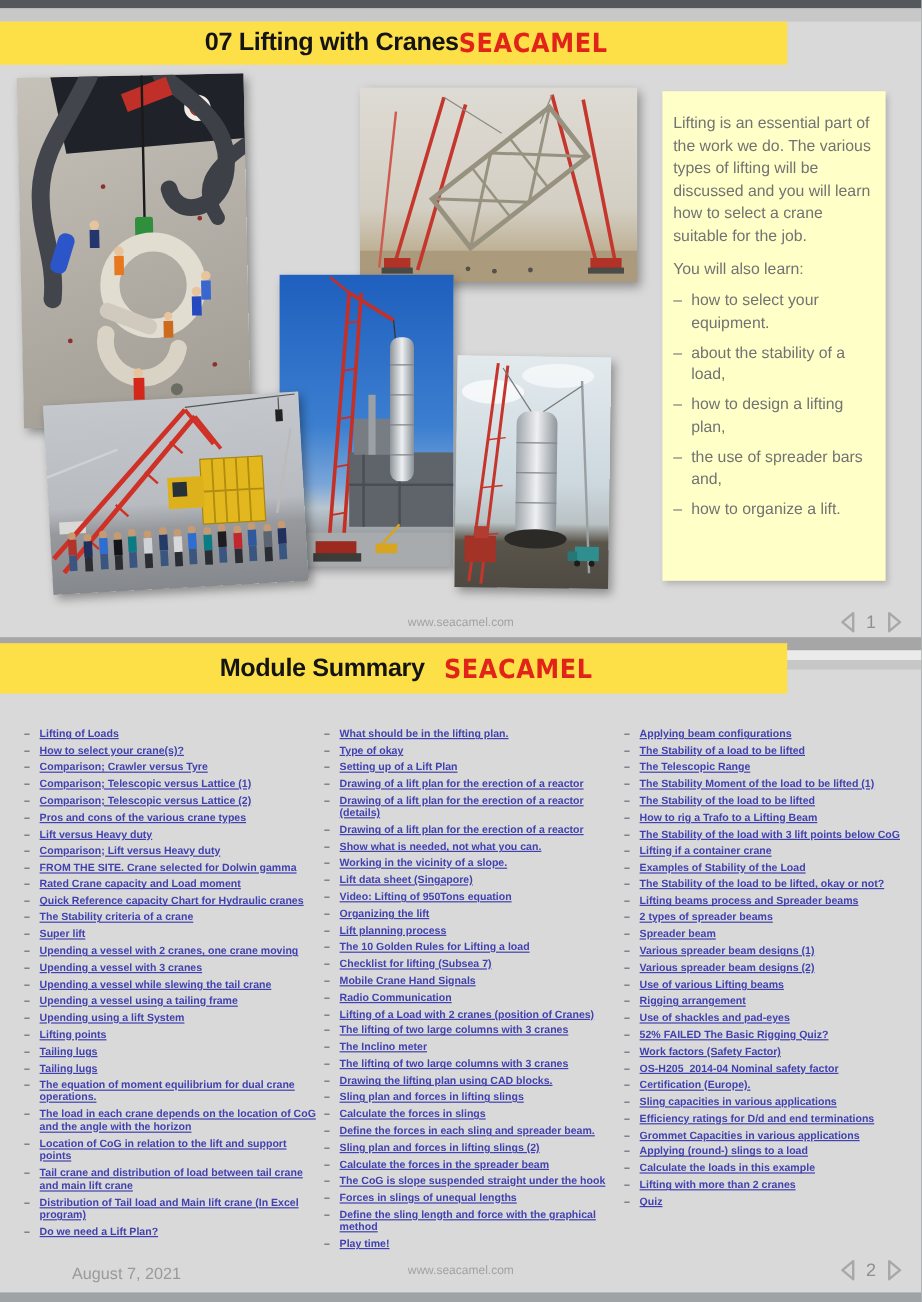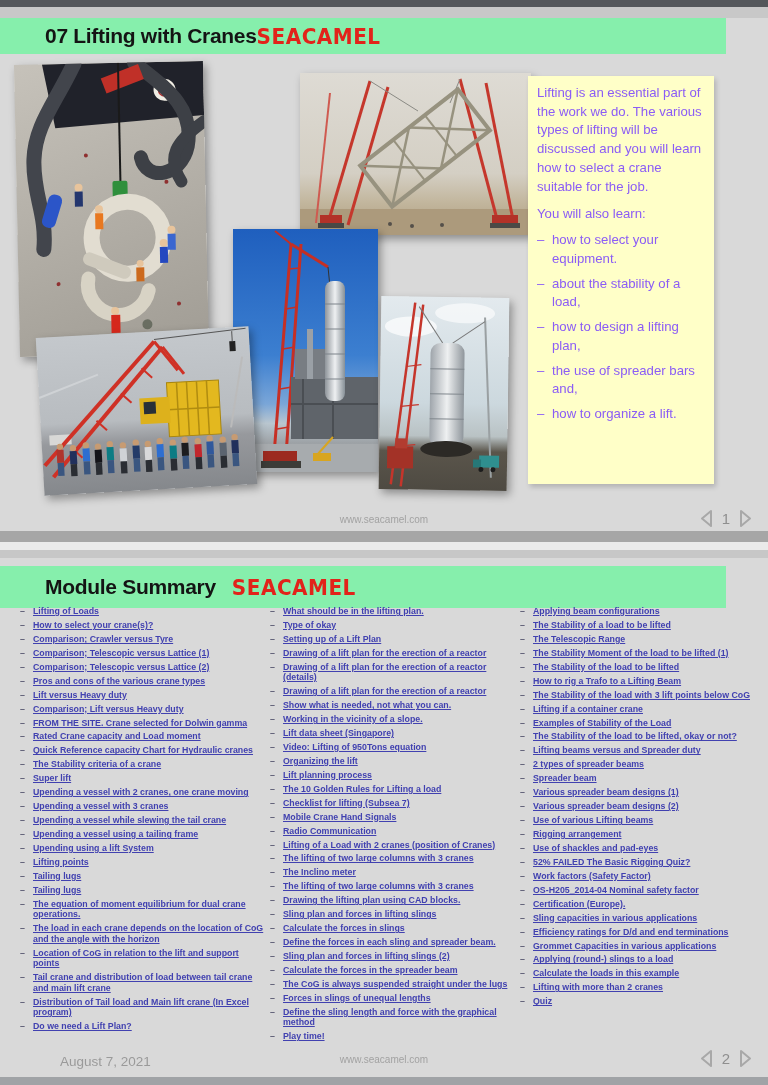--- a/index.html
+++ b/index.html
@@ -6,35 +6,35 @@
   .stage{position:relative;width:768px;height:1085px;background:#d9d9d9;overflow:hidden;margin:0 auto;}
   .strip{position:absolute;left:0;width:768px;}
   .top-dark{top:0;height:7px;background:#54575b;}
   .pre-band{top:7px;height:11px;background:#c8c8c8;}
   .gap-band{top:531px;height:11px;background:#a6a6a6;}
   .s2-light{top:542px;height:8px;background:#eaeaea;}
   .s2-gray{top:550px;height:8px;background:#c7c7c7;}
   .bottom-dark{top:1077px;height:8px;background:#a0a3a6;}
 
   .slide{position:absolute;inset:0;}
-  .hdr{position:absolute;left:0;width:726px;background:#86efac;display:flex;align-items:center;justify-content:flex-start;box-sizing:border-box;padding:0 24px 0 45px;}
+  .hdr{position:absolute;left:0;width:656px;background:#fde047;display:flex;align-items:center;justify-content:center;box-sizing:border-box;padding:0 24px 0 45px;}
   .hdr1{top:18px;height:36px;}
-  .hdr2{top:566px;height:42px;gap:16px;}
+  .hdr2{top:536px;height:42px;gap:16px;}
   .slide-title{font-size:21px;font-weight:bold;color:#141414;letter-spacing:-0.3px;}
   .logo{color:#e2231a;font-weight:bold;font-size:20px;letter-spacing:0.5px;font-family:"DejaVu Sans",sans-serif;transform:scaleY(1.1);}
 
   .photo{position:absolute;overflow:hidden;box-shadow:3px 4px 8px rgba(0,0,0,0.35);}
   .photo svg{position:absolute;inset:0;}
   .p1{left:17px;top:63px;width:189px;height:292px;background:linear-gradient(160deg,#c6c2ba,#aba79f 70%,#a09c94);transform:rotate(-1.2deg);}
   .p2{left:300px;top:73px;width:231px;height:162px;background:linear-gradient(180deg,#dedbd4 0%,#d4cfc4 62%,#c2b69d 80%,#ab9a7c 100%);}
   .p3{left:233px;top:229px;width:145px;height:243px;background:linear-gradient(180deg,#1f5fbe 0%,#3c7fd0 52%,#7aa6d8 72%,#b9c6cf 80%,#9da2a6 88%,#aeb3b6 100%);}
   .p5{left:380px;top:297px;width:128px;height:193px;background:linear-gradient(180deg,#e3eaee 0%,#ccd8de 55%,#b9c2c4 72%,#5a554b 80%,#4e4a42 100%);transform:rotate(0.8deg);}
   .p4{left:40px;top:332px;width:213px;height:158px;background:linear-gradient(180deg,#c4c8cc 0%,#b8bcc0 55%,#97999d 68%,#85888c 100%);transform:rotate(-3.2deg);}
 
-  .note{position:absolute;left:528px;top:76px;width:186px;height:408px;background:#ffffc8;box-sizing:border-box;padding:8px 9px;color:#8b5cf6;font-size:13.2px;line-height:1.42;box-shadow:2px 3px 5px rgba(0,0,0,0.18);}
+  .note{position:absolute;left:552px;top:76px;width:186px;height:408px;background:#ffffc8;box-sizing:border-box;padding:18px 9px;color:#737373;font-size:13.2px;line-height:1.42;box-shadow:2px 3px 5px rgba(0,0,0,0.18);}
   .note p{margin:0 0 9px 0;}
   .note .sub{margin-bottom:7px;}
   .nb{display:flex;margin-bottom:6px;}
   .nd{flex:none;width:15px;}
 
   .foot-url{position:absolute;left:0;width:768px;text-align:center;color:#a2a2a2;font-size:10px;}
   .fu1{top:514px;}
   .fu2{top:1054px;}
   .foot-date{position:absolute;left:60px;top:1054px;color:#9a9a9a;font-size:13.5px;}
   .nav{position:absolute;right:16px;display:flex;align-items:center;gap:9px;}
@@ -567,21 +567,21 @@
           <div class="li">
           <span class="nd2">–</span>
           <a class="lk">Sling plan and forces in lifting slings (2)</a>
         </div>
           <div class="li">
           <span class="nd2">–</span>
           <a class="lk">Calculate the forces in the spreader beam</a>
         </div>
           <div class="li">
           <span class="nd2">–</span>
-          <a class="lk">The CoG is always suspended straight under the lugs</a>
+          <a class="lk">The CoG is slope suspended straight under the hook</a>
         </div>
           <div class="li">
           <span class="nd2">–</span>
           <a class="lk">Forces in slings of unequal lengths</a>
         </div>
           <div class="li">
           <span class="nd2">–</span>
           <a class="lk">Define the sling length and force with the graphical method</a>
         </div>
           <div class="li">
@@ -626,21 +626,21 @@
           <div class="li">
           <span class="nd2">–</span>
           <a class="lk">Examples of Stability of the Load</a>
         </div>
           <div class="li">
           <span class="nd2">–</span>
           <a class="lk">The Stability of the load to be lifted, okay or not?</a>
         </div>
           <div class="li">
           <span class="nd2">–</span>
-          <a class="lk">Lifting beams versus and Spreader duty</a>
+          <a class="lk">Lifting beams process and Spreader beams</a>
         </div>
           <div class="li">
           <span class="nd2">–</span>
           <a class="lk">2 types of spreader beams</a>
         </div>
           <div class="li">
           <span class="nd2">–</span>
           <a class="lk">Spreader beam</a>
         </div>
           <div class="li">

